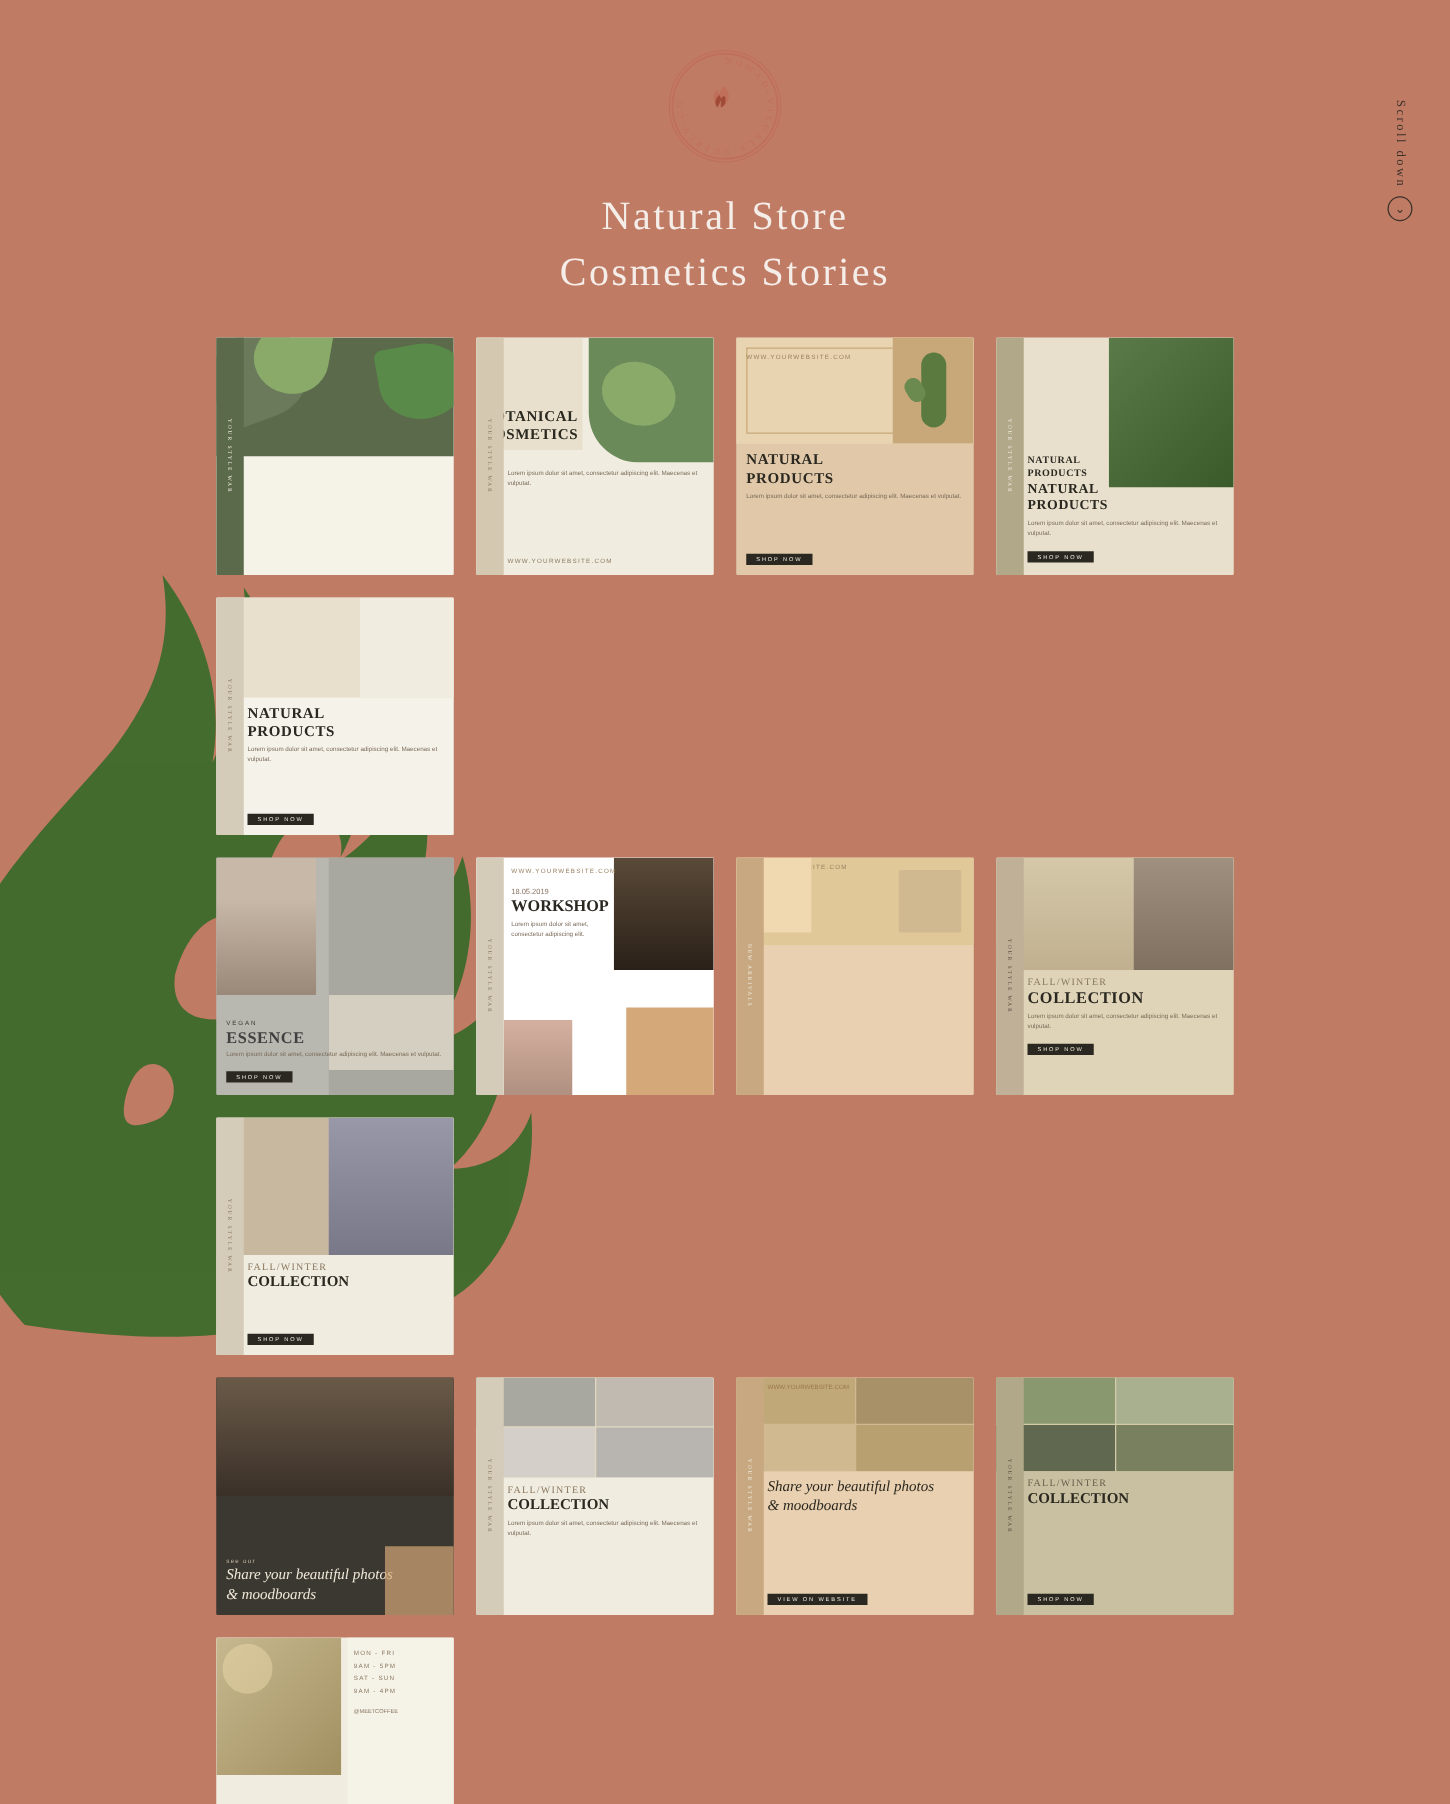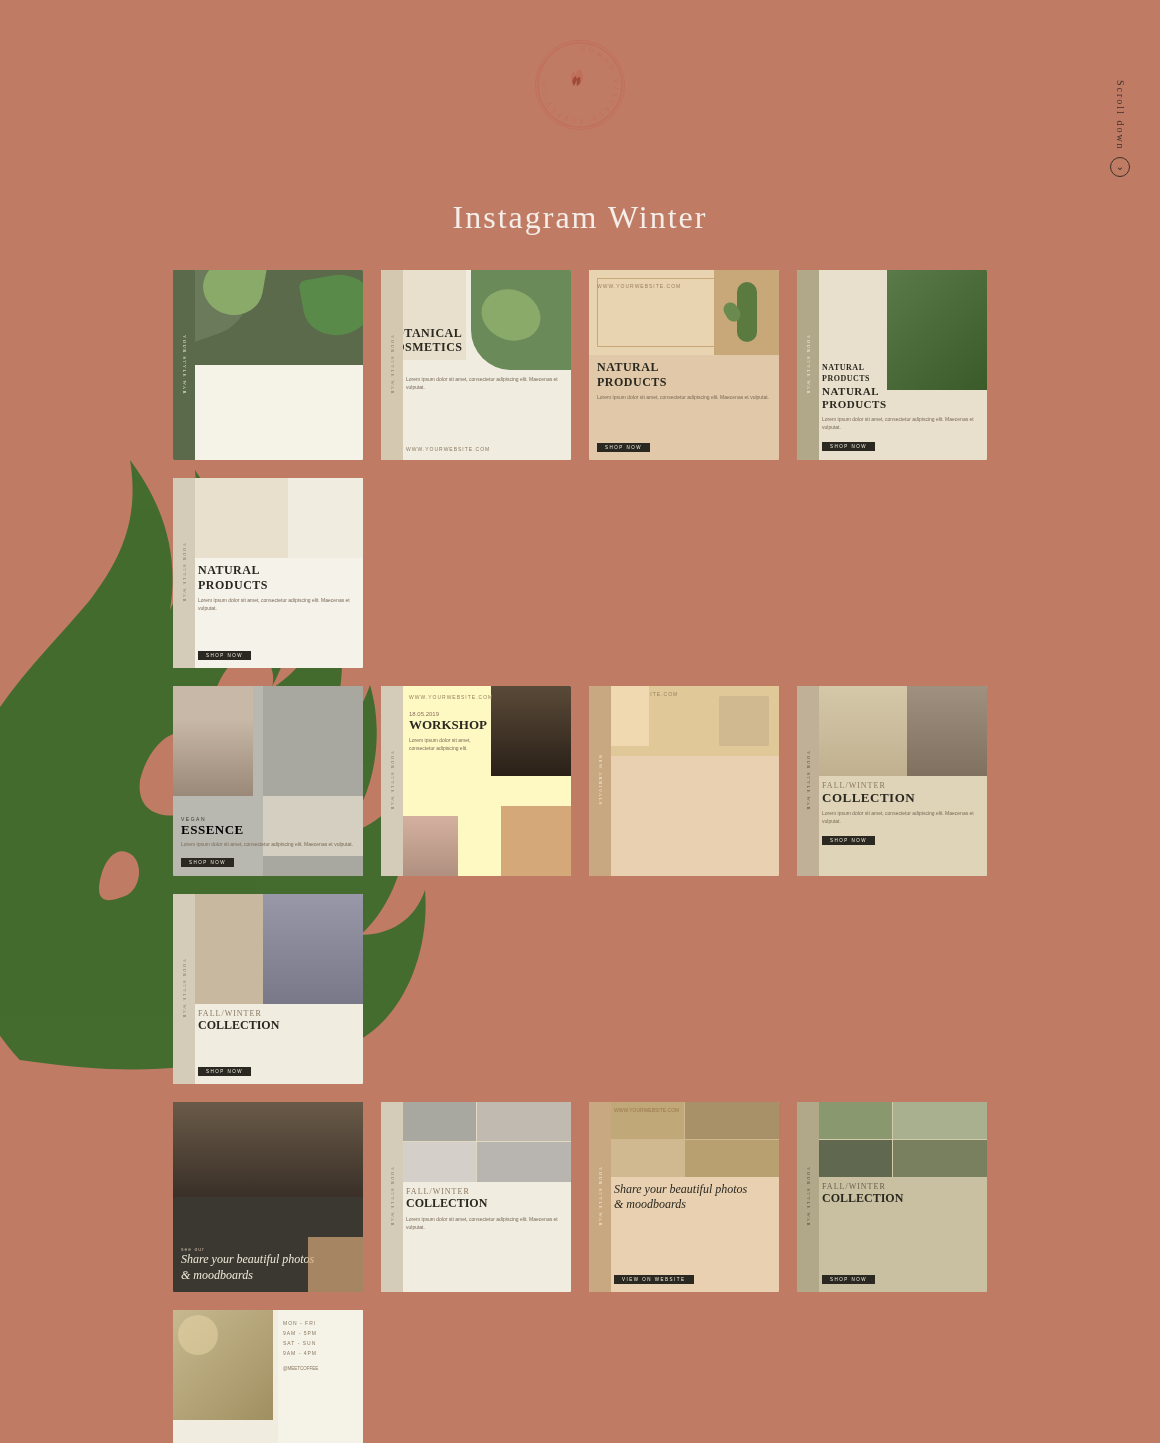--- a/index.html
+++ b/index.html
@@ -131,22 +131,22 @@
         <textPath href="#circlePath">NOMAD-VISUALS-SUPPLY-CO·</textPath>
       </text>
 
       <g transform="translate(31, 26)">
         <path d="M13,2 C13,2 16,6 16,10 C16,14 14,16 12,18 C10,16 11,13 10,11 C8,13 8,16 8,18 C5,16 4,13 4,10 C4,7 7,4 7,4 C7,7 9,8 9,8 C9,5 11,3 13,2 Z" fill="#c0705a"></path>
         <path d="M13,10 C13,10 14,13 13,16 C12,18 10,19 10,19 C9,17 10,15 10,13 C9,15 8,17 7,19 C5,17 5,14 6,12 C7,10 9,9 9,9 C9,11 10,12 10,12 C10,11 11,10 13,10Z" fill="#8a3020" opacity="0.6"></path>
       </g>
     </svg>
   </div>
   <h1 class="header-title">
-    <br>
-    <span>Instagram Winter</span>
+    <span>Natural Store</span><br>
+    <span>Cosmetics Stories</span>
   </h1>
 </div>
 
 <div style="position:absolute; left:-60px; top:380px; width:520px; height:700px; z-index:1; pointer-events:none;">
   <svg viewBox="0 0 520 700" width="520" height="700">
     <g fill="#3a6a2a" opacity="0.92">
       <path d="M80,680 C80,680 -20,580 10,440 C30,340 100,280 150,220 C180,180 200,140 190,80 C220,120 240,170 230,230 C250,190 260,140 255,90 C290,140 300,200 280,260 C310,230 330,190 335,140 C360,190 360,260 330,310 C360,290 385,260 390,220 C410,270 405,330 375,370 C400,360 420,335 430,305 C445,355 435,420 400,455 C430,450 455,430 465,400 C475,455 460,520 420,555 C450,555 475,540 485,510 C490,570 465,640 410,665 C380,680 320,690 280,680 C240,690 180,695 80,680Z"></path>
 
       <path d="M200,400 C210,360 240,340 260,360 C280,380 275,420 255,430 C235,440 195,440 200,400Z" fill="#c07b65"></path>
       <path d="M280,300 C295,270 320,265 330,285 C340,305 325,330 305,335 C285,340 265,330 280,300Z" fill="#c07b65"></path>
@@ -257,27 +257,27 @@
     <div class="card-wrap" style="background:#b8b8b0;">
       <div style="position:absolute;top:0;left:0;width:80px;height:110px;overflow:hidden;background:#9a9890;">
 
         <div style="width:100%;height:100%;background:linear-gradient(180deg, #c8b8a8 30%, #9a8878 100%);"></div>
       </div>
       <div style="position:absolute;top:0;right:0;width:100px;height:190px;background:#a8a8a0;overflow:hidden;">
         <div style="width:100%;height:60px;background:#d4cfc0;margin-top:110px;"></div>
       </div>
       <div style="position:absolute;bottom:8px;left:8px;right:8px;">
         <div style="font-size:5px;letter-spacing:1.5px;text-transform:uppercase;color:#3a3830;font-family:Arial,sans-serif;">VEGAN</div>
-        <div style="font-size:13px;font-weight:900;text-transform:uppercase;letter-spacing:0.5px;color:#000000;font-family:Georgia,serif;">Essence</div>
+        <div style="font-size:13px;font-weight:900;text-transform:uppercase;letter-spacing:0.5px;color:#404040;font-family:Georgia,serif;">Essence</div>
         <div class="c-body" style="margin:2px 0;">Lorem ipsum dolor sit amet, consectetur adipiscing elit. Maecenas et vulputat.</div>
         <div style="background:#2a2820;color:#f0ece0;font-size:4.5px;letter-spacing:1.5px;text-transform:uppercase;padding:2px 8px;display:inline-block;font-family:Arial,sans-serif;">SHOP NOW</div>
       </div>
     </div>
 
-    <div class="card-wrap" style="background:#fef9c3;">
+    <div class="card-wrap" style="background:#ffffff;">
       <div style="position:absolute;top:0;right:0;width:80px;height:90px;overflow:hidden;background:#3a3028;">
 
         <div style="width:100%;height:100%;background:linear-gradient(180deg,#5a4a38 0%,#2a2018 100%);"></div>
       </div>
       <div style="position:absolute;top:0;left:0;bottom:0;width:22px;background:#d4cbb8;display:flex;align-items:center;justify-content:center;">
         <span style="writing-mode:vertical-rl;font-size:4.5px;color:#8a7a60;letter-spacing:1.5px;text-transform:uppercase;">YOUR STYLE WAR</span>
       </div>
 
       <div style="position:absolute;right:0;bottom:0;width:70px;height:70px;background:#d4a878;"></div>
 

